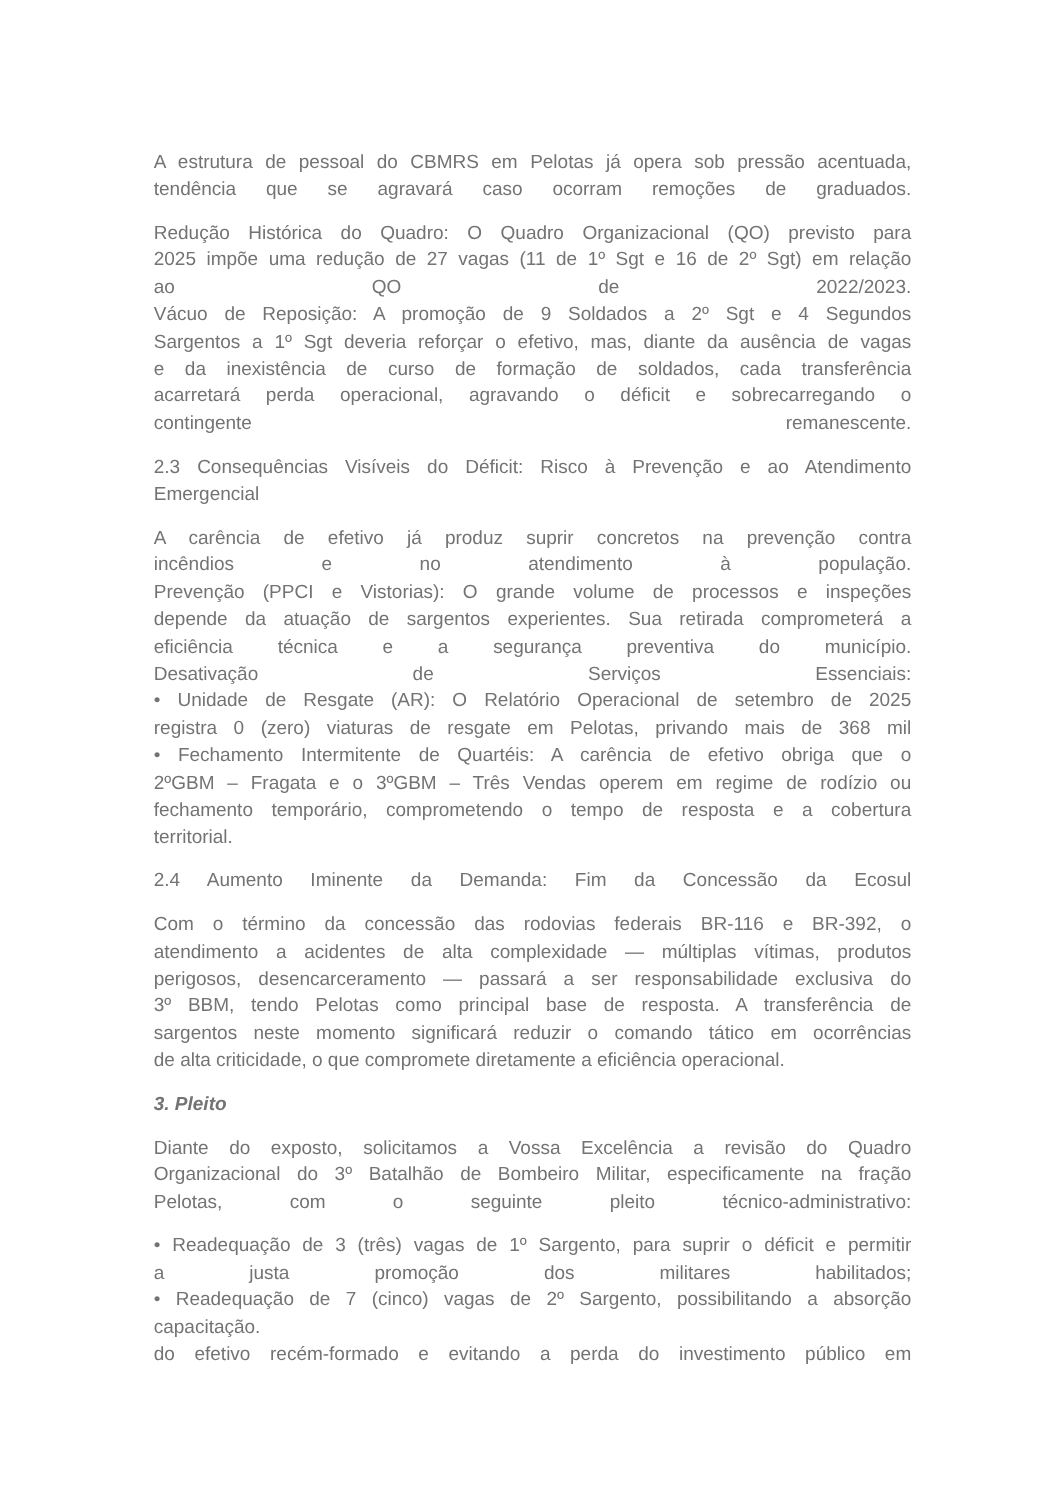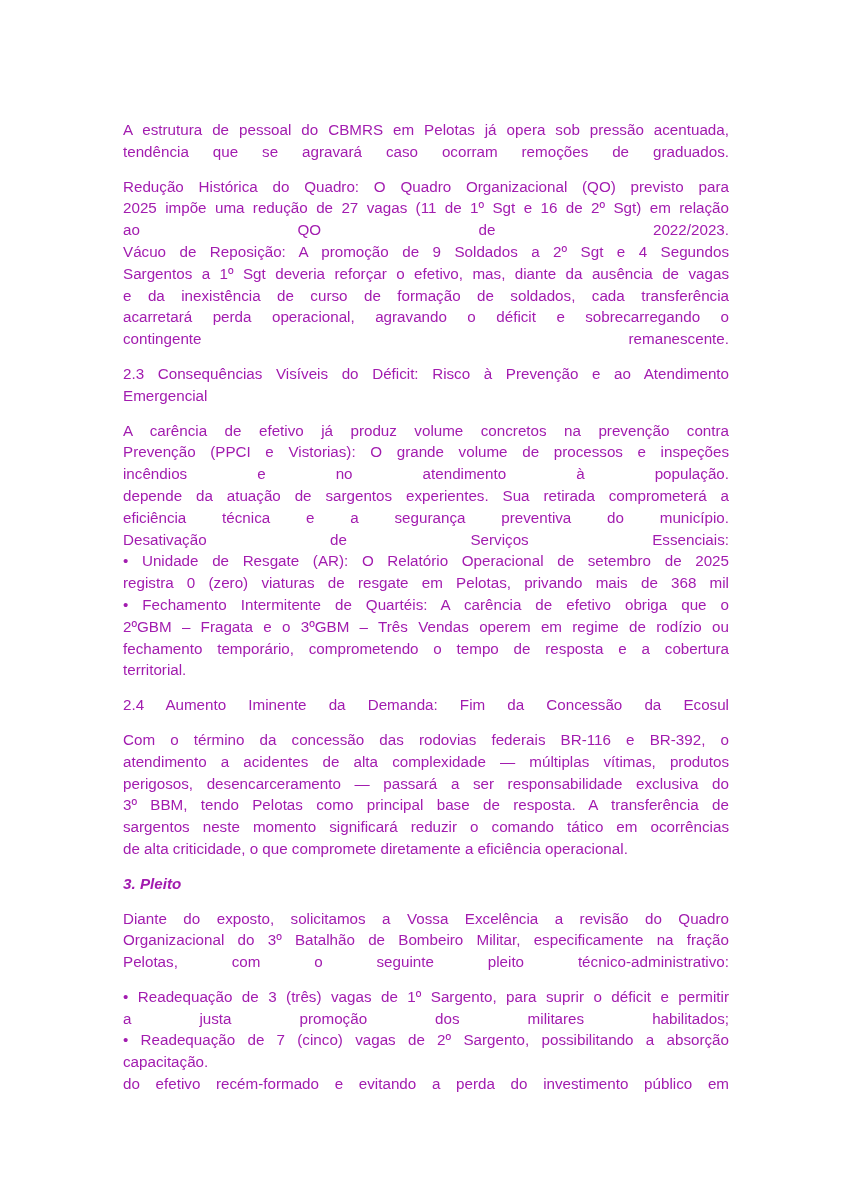--- a/index.html
+++ b/index.html
@@ -9,21 +9,21 @@
   }
   .page {
     position: relative;
     width: 849px;
     height: 1200px;
     background: #ffffff;
     overflow: hidden;
     font-family: "Liberation Sans", "DejaVu Sans", sans-serif;
     font-size: 15.2px;
     line-height: 21.8px;
-    color: #a21caf;
+    color: #737373;
     -webkit-font-smoothing: antialiased;
   }
   .content {
     position: absolute;
     left: 123px;
     top: 119px;
     width: 606px;
   }
   .block {
     margin: 0 0 13px 0;
@@ -62,23 +62,23 @@
         <div class="line">Sargentos a 1º Sgt deveria reforçar o efetivo, mas, diante da ausência de vagas</div>
         <div class="line">e da inexistência de curso de formação de soldados, cada transferência</div>
         <div class="line">acarretará perda operacional, agravando o déficit e sobrecarregando o</div>
         <div class="line">contingente remanescente.</div>
       </div>
       <div class="block heading">
         <div class="line">2.3 Consequências Visíveis do Déficit: Risco à Prevenção e ao Atendimento</div>
         <div class="line no-spread">Emergencial</div>
       </div>
       <div class="block body">
-        <div class="line">A carência de efetivo já produz volume concretos na prevenção contra</div>
+        <div class="line">A carência de efetivo já produz suprir concretos na prevenção contra</div>
+        <div class="line">incêndios e no atendimento à população.</div>
         <div class="line">Prevenção (PPCI e Vistorias): O grande volume de processos e inspeções</div>
-        <div class="line">incêndios e no atendimento à população.</div>
         <div class="line">depende da atuação de sargentos experientes. Sua retirada comprometerá a</div>
         <div class="line">eficiência técnica e a segurança preventiva do município.</div>
         <div class="line">Desativação de Serviços Essenciais:</div>
         <div class="line">• Unidade de Resgate (AR): O Relatório Operacional de setembro de 2025</div>
         <div class="line">registra 0 (zero) viaturas de resgate em Pelotas, privando mais de 368 mil</div>
         <div class="line">• Fechamento Intermitente de Quartéis: A carência de efetivo obriga que o</div>
         <div class="line">2ºGBM – Fragata e o 3ºGBM – Três Vendas operem em regime de rodízio ou</div>
         <div class="line">fechamento temporário, comprometendo o tempo de resposta e a cobertura</div>
         <div class="line no-spread">territorial.</div>
       </div>

